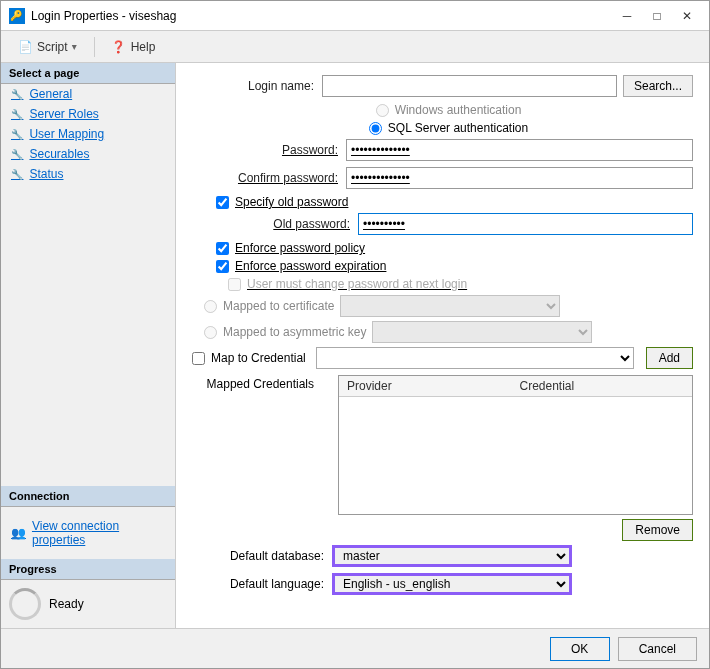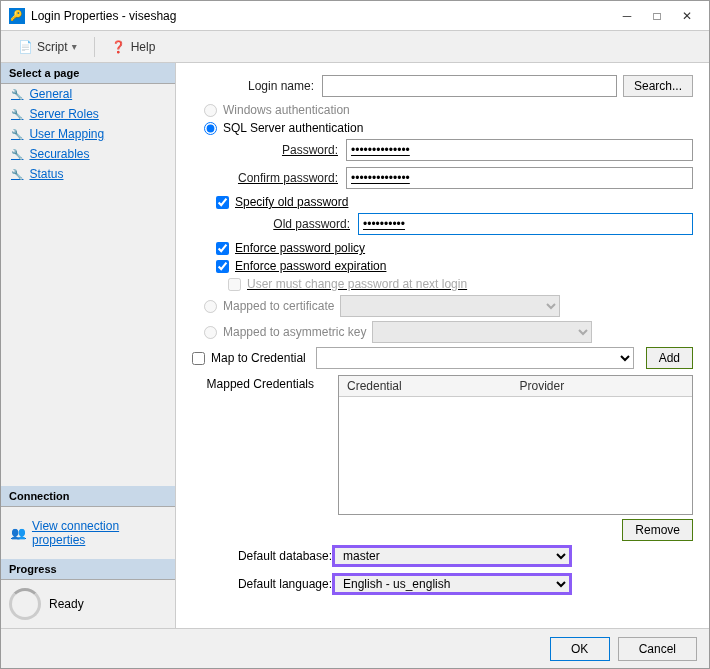--- a/index.html
+++ b/index.html
@@ -189,20 +189,21 @@
       font-size: 12px;
       outline: none;
     }
 
     .radio-row {
       display: flex;
       align-items: center;
       margin-bottom: 4px;
       margin-left: 12px;
       gap: 6px;
+      justify-content: center;
     }
     .radio-label {
       font-size: 12px;
       color: #888;
     }
     .radio-label.active { color: #000; }
 
     .checkbox-row {
       display: flex;
       align-items: center;
@@ -292,20 +293,21 @@
     }
 
     .default-row {
       display: flex;
       align-items: center;
       margin-bottom: 6px;
     }
     .default-label {
       width: 140px;
       text-align: right;
+      padding-right: 8px;
       font-size: 12px;
     }
     .default-select {
       width: 240px;
       height: 22px;
       border: 3px solid #8b5cf6;
       background: #f0f0f0;
       font-size: 12px;
       padding: 0 4px;
     }
@@ -504,22 +506,22 @@
           <option></option>
         </select>
         <button class="add-btn" style="margin-left:6px;">Add</button>
       </div>
 
       <div class="credential-row">
         <span class="credential-label">Mapped Credentials</span>
         <div class="credential-table-wrapper">
           <div class="credential-table">
             <div class="credential-table-header">
+              <span class="credential-col">Provider</span>
               <span class="credential-col">Credential</span>
-              <span class="credential-col">Provider</span>
             </div>
           </div>
           <div style="display:flex; justify-content:flex-end; margin-top:4px;">
             <button class="add-btn">Remove</button>
           </div>
         </div>
       </div>
 
       <div class="default-row">
         <span class="default-label">Default database:</span>

